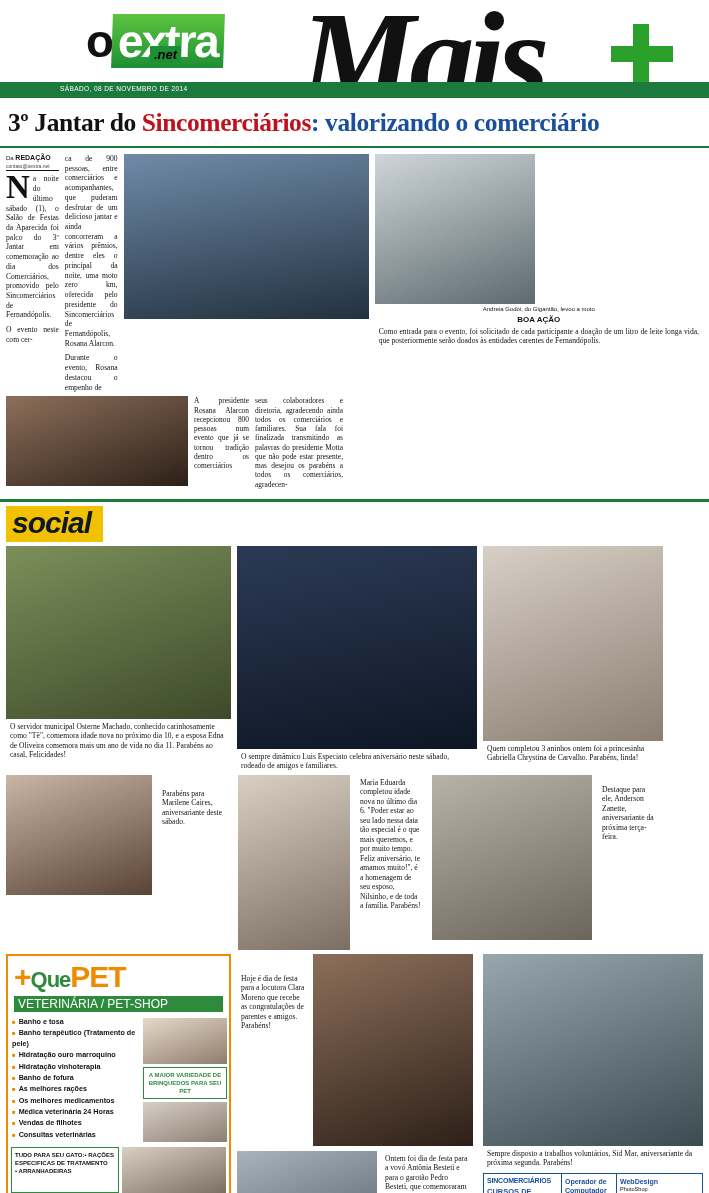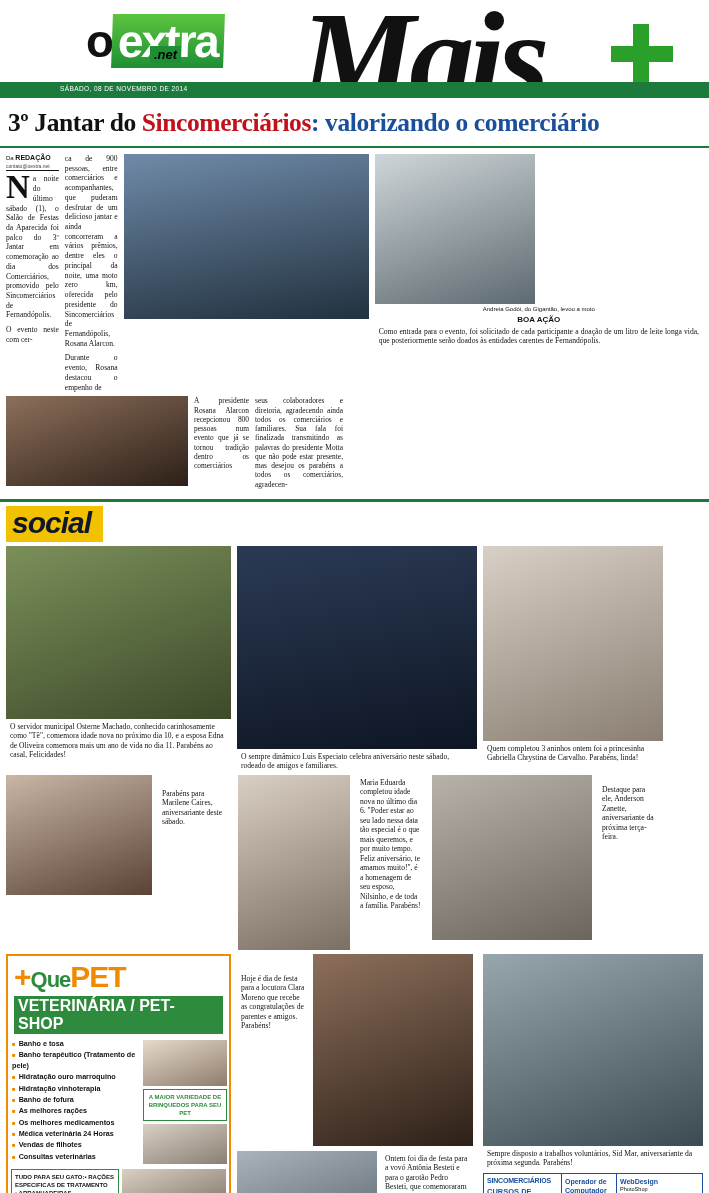--- a/index.html
+++ b/index.html
@@ -109,21 +109,21 @@
   .p12{ background:linear-gradient(170deg,#6f8aa8,#22313f); }
 
   
   .pet-ad {
     width:225px; border:2px solid #f08a00; background:#fff;
     position:relative; overflow:hidden;
   }
   .pet-head { padding:4px 6px 0 6px; }
   .pet-logo { font-family:"Liberation Sans", sans-serif; font-weight:bold; font-size:30px; color:#f08a00; letter-spacing:-1px; }
   .pet-logo .que { color:#2e8b3d; font-size:22px; }
-  .pet-sub { background:#2e8b3d; color:#fff; font-family:"Liberation Sans", sans-serif; font-weight:bold; font-size:16px; padding:1px 4px; margin:2px 0 4px 0; }
+  .pet-sub { background:#2e8b3d; color:#fff; font-family:"Liberation Sans", sans-serif; font-weight:normal; font-size:12px; padding:1px 4px; margin:2px 0 4px 0; }
   .pet-list { list-style:none; margin:0; padding:0 0 0 4px; font-family:"Liberation Sans", sans-serif; font-size:7.2px; line-height:1.55; font-weight:bold; }
   .pet-list li:before { content:"\25A0"; color:#f08a00; font-size:6px; margin-right:3px; }
   .pet-box { border:1px solid #2e8b3d; font-family:"Liberation Sans", sans-serif; font-size:6px; padding:3px; line-height:1.35; font-weight:bold; }
 
   
   .sinco-ad { border:1px solid #1a4f9c; display:flex; font-family:"Liberation Sans", sans-serif; }
   .sinco-left { width:78px; padding:3px; border-right:1px solid #1a4f9c; }
   .sinco-logo { font-weight:bold; font-size:7px; color:#1a4f9c; letter-spacing:-.2px; }
   .sinco-courses { font-weight:bold; font-size:7.5px; color:#1a4f9c; line-height:1.15; margin-top:4px; }
   .sinco-mid { flex:1; padding:3px; font-size:5.4px; line-height:1.3; }

